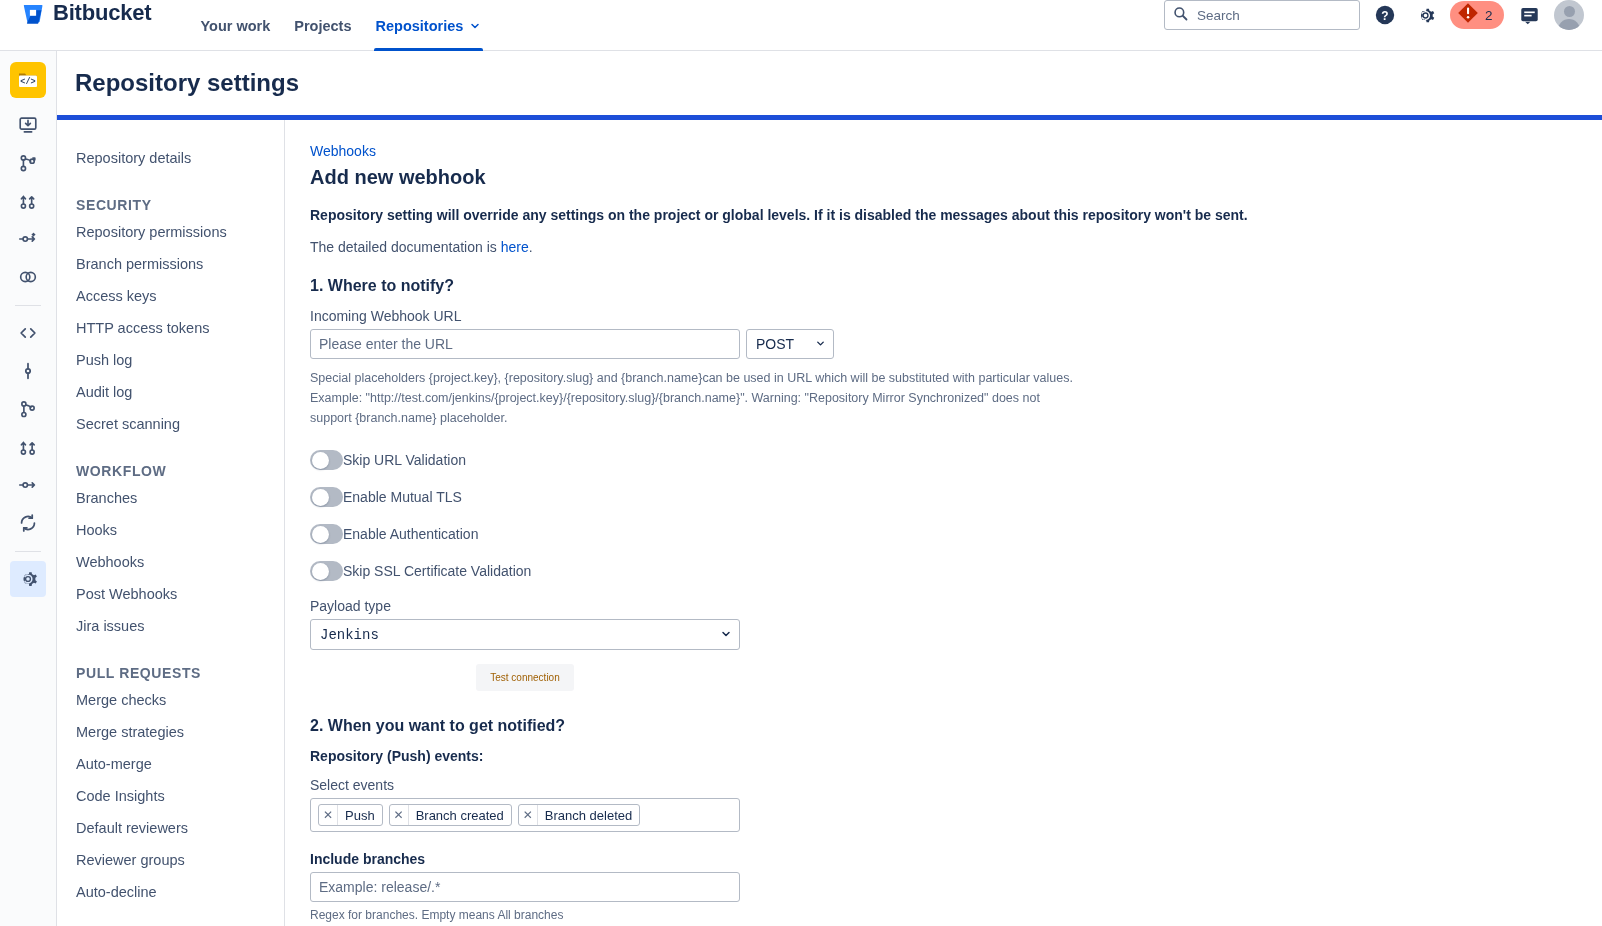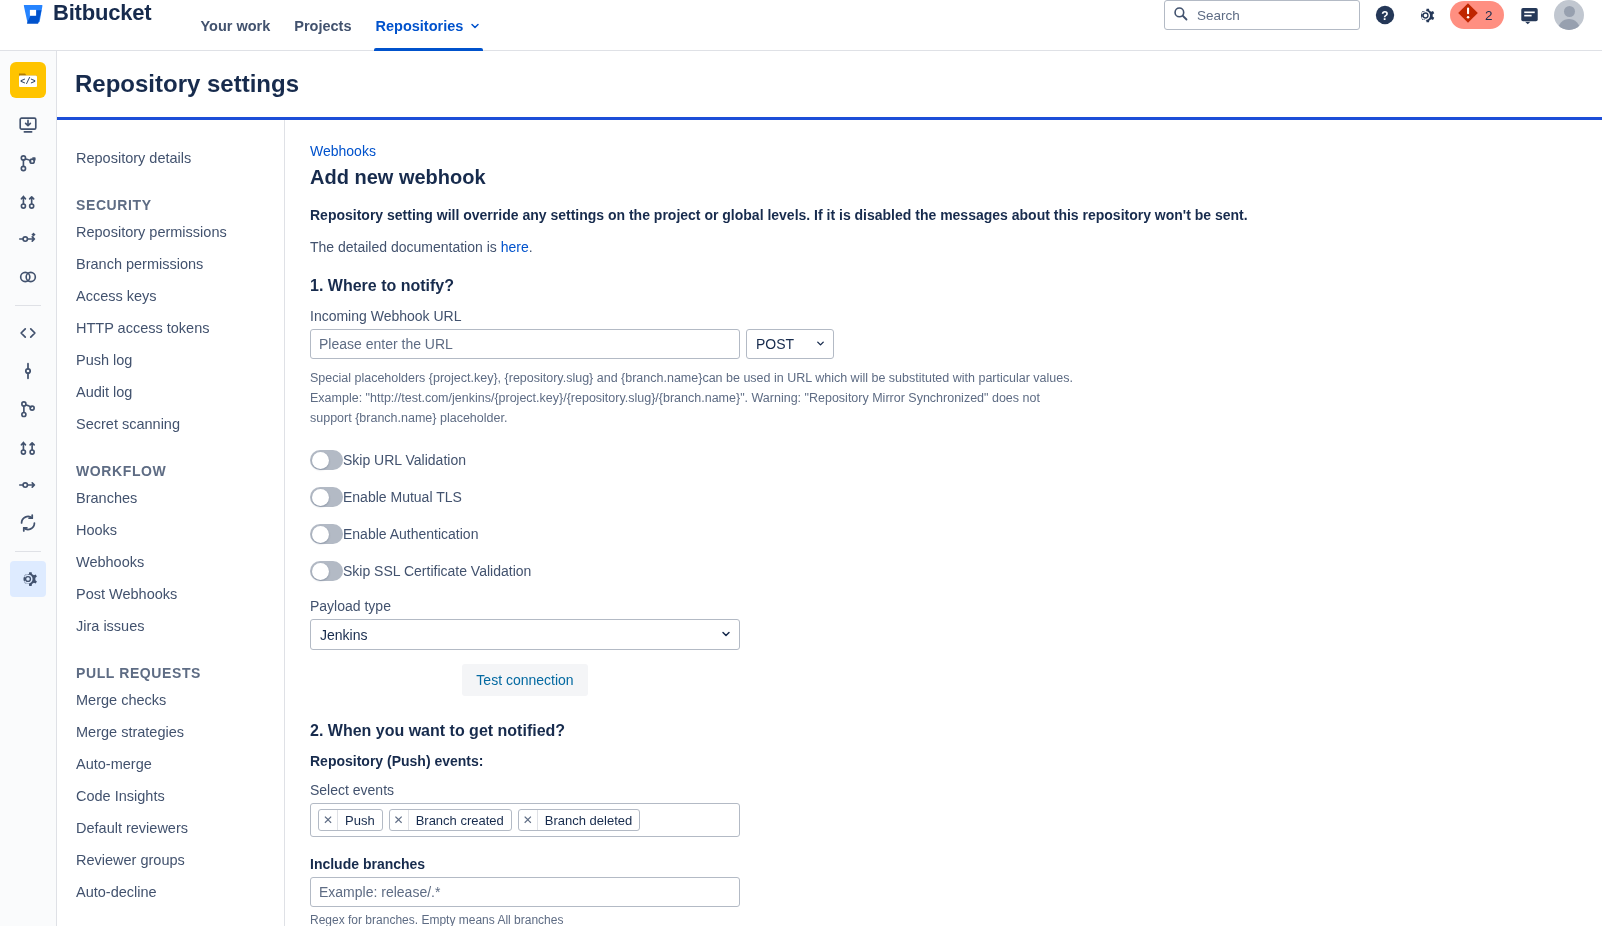--- a/index.html
+++ b/index.html
@@ -86,21 +86,21 @@
   .rail-icon.repo-badge {
     background: #ffc400; border-radius: 6px; margin-bottom: 9px;
   }
   .rail-icon.active-settings { background: #deebff; color: #0052cc; }
   .rail-sep { width: 26px; height: 1px; background: #dfe1e6; margin: 8px 0 9px; }
 
   
   .page-header {
     position: absolute; top: 51px; left: 57px;
     width: 1545px; height: 69px;
-    border-bottom: 3px solid #1d4ed8;
+    border-bottom: 5px solid #1d4ed8;
     display: flex; align-items: center;
   }
   .page-title { font-size: 24px; font-weight: 600; color: #172b4d; margin-left: 18px; }
 
   
   .settings-nav {
     position: absolute; top: 120px; left: 57px;
     width: 228px; height: 806px;
     border-right: 1px solid #dfe1e6;
     padding-top: 22px;
@@ -162,27 +162,27 @@
   }
   .toggle .knob {
     position: absolute; top: 1.5px; left: 1.5px;
     width: 17px; height: 17px; border-radius: 50%; background: #fff;
     box-shadow: 0 1px 2px rgba(9,30,66,0.25);
   }
   .toggle-label { font-size: 14px; color: #42526e; }
 
   .payload-select {
     width: 430px; height: 31px; border: 1px solid #b3bac5; border-radius: 3px;
-    background: #fff; padding: 0 26px 0 9px; font-size: 14px; font-family: Liberation Sans, sans-serif;
+    background: #fff; padding: 0 26px 0 9px; font-size: 14px; font-family: Liberation Mono, monospace;
     color: #172b4d; cursor: pointer; appearance: none;
   }
   .btn-row { display: flex; margin: 14px 0 0 0; width: 430px; justify-content: center; }
   .btn {
     background: #f4f5f7; border: none; border-radius: 3px;
-    padding: 8px 14px; font-size: 14px; font-family: inherit; color: #0369a1;
+    padding: 8px 14px; font-size: 10px; font-family: inherit; color: #a16207;
     cursor: pointer;
   }
 
   .chips-box {
     width: 430px; min-height: 34px; border: 1px solid #b3bac5; border-radius: 3px;
     background: #fff; display: flex; align-items: center; gap: 6px;
     padding: 5px 7px; flex-wrap: wrap;
   }
   .chip {
     display: flex; align-items: center; border: 1px solid #b3bac5;

